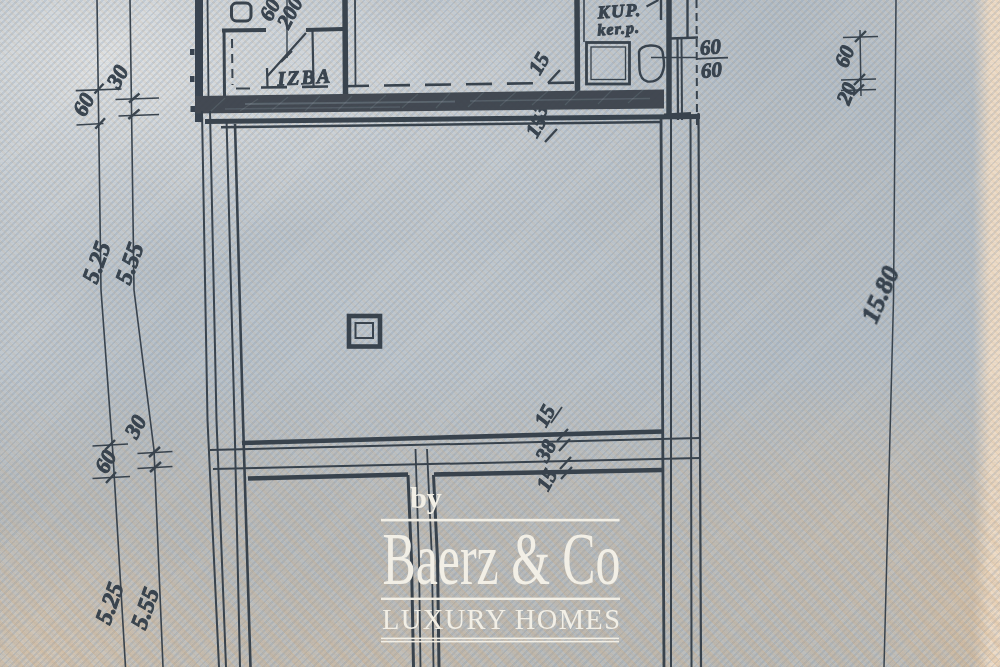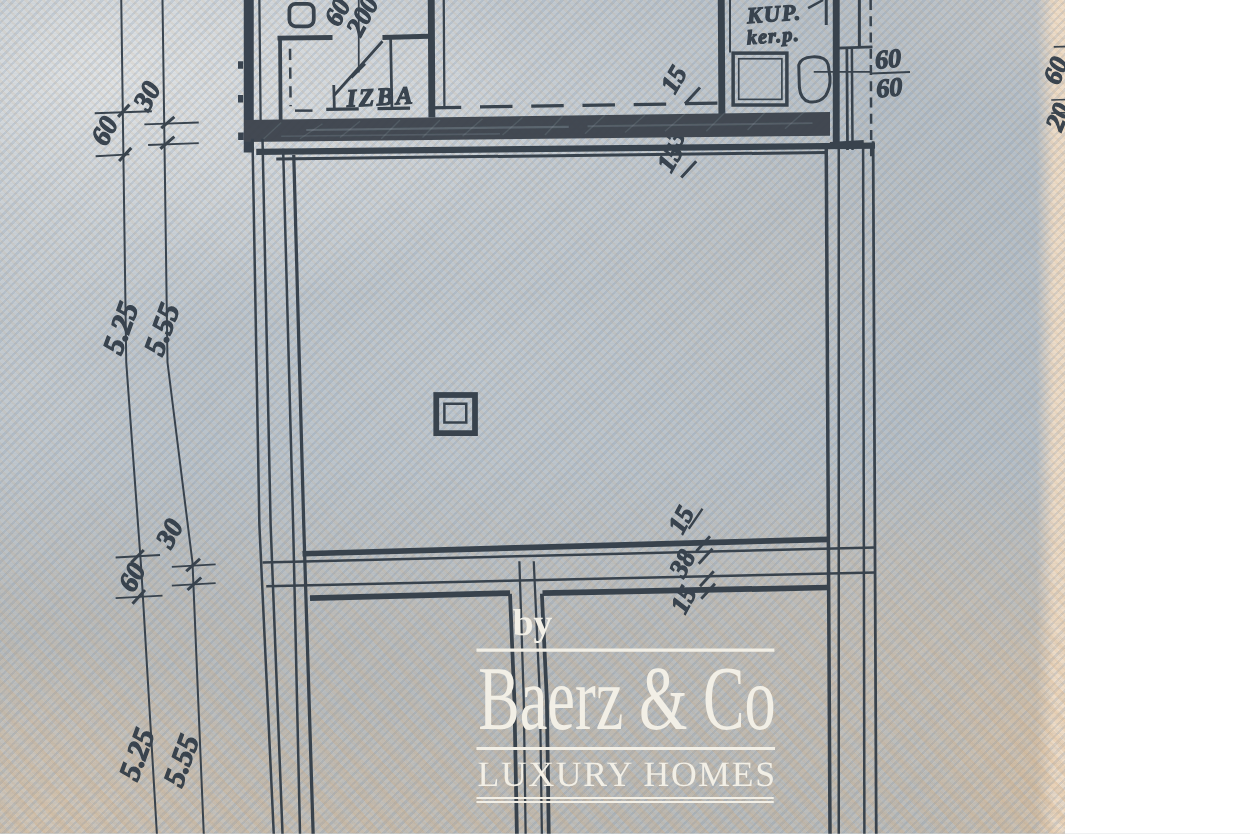--- a/index.html
+++ b/index.html
@@ -1,16 +1,16 @@
 <!DOCTYPE html>
 <html><head>
 <meta charset="utf-8">
 <style>
 html,body{margin:0;padding:0}
-#page{position:relative;width:852px;height:667px;overflow:hidden;background:#bdc4ca;font-family:"Liberation Serif",serif}
+#page{position:relative;width:1000px;height:667px;overflow:hidden;background:#bdc4ca;font-family:"Liberation Serif",serif}
 #paper{position:absolute;inset:0;
 background:
 linear-gradient(90deg, rgba(229,210,189,0) 97.3%, rgba(238,220,199,0.97) 99.0%),
 radial-gradient(ellipse 150px 190px at 99.5% 93%, rgba(223,196,164,0.70), rgba(223,196,164,0) 75%),
 radial-gradient(ellipse 460px 300px at 10% 9%, rgba(237,238,238,0.72), rgba(237,238,238,0) 72%),
 radial-gradient(ellipse 500px 240px at 40% 10%, rgba(229,231,233,0.45), rgba(229,231,233,0) 72%),
 radial-gradient(ellipse 500px 340px at 44% 42%, rgba(224,229,232,0.25), rgba(224,229,232,0) 72%),
 radial-gradient(ellipse 200px 260px at 2% 45%, rgba(213,217,220,0.45), rgba(213,217,220,0) 75%),
 radial-gradient(ellipse 280px 190px at 5% 98%, rgba(226,206,182,0.58), rgba(226,206,182,0) 72%),
 radial-gradient(ellipse 280px 140px at 35% 100%, rgba(220,200,176,0.30), rgba(220,200,176,0) 72%),

